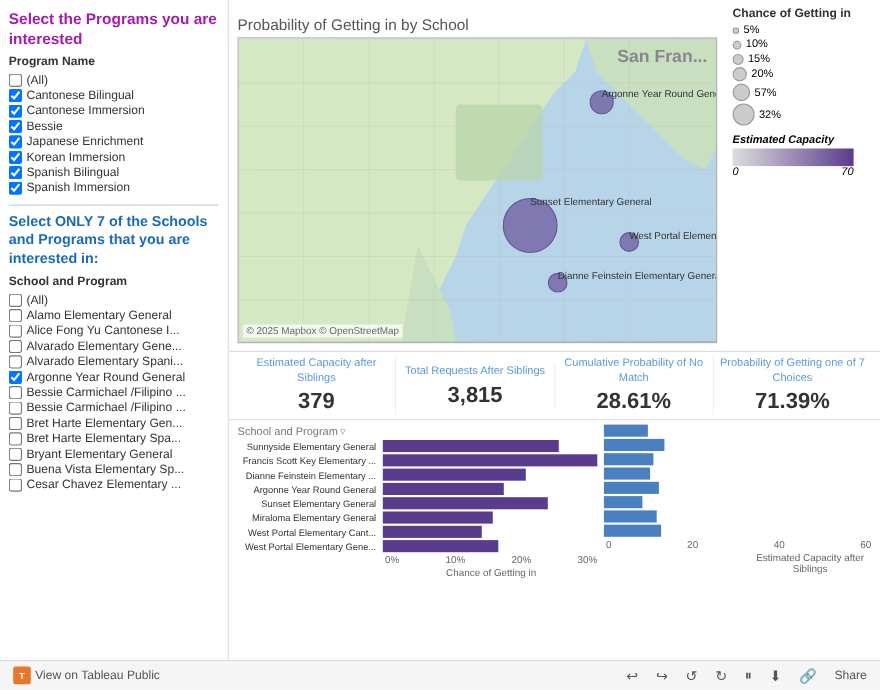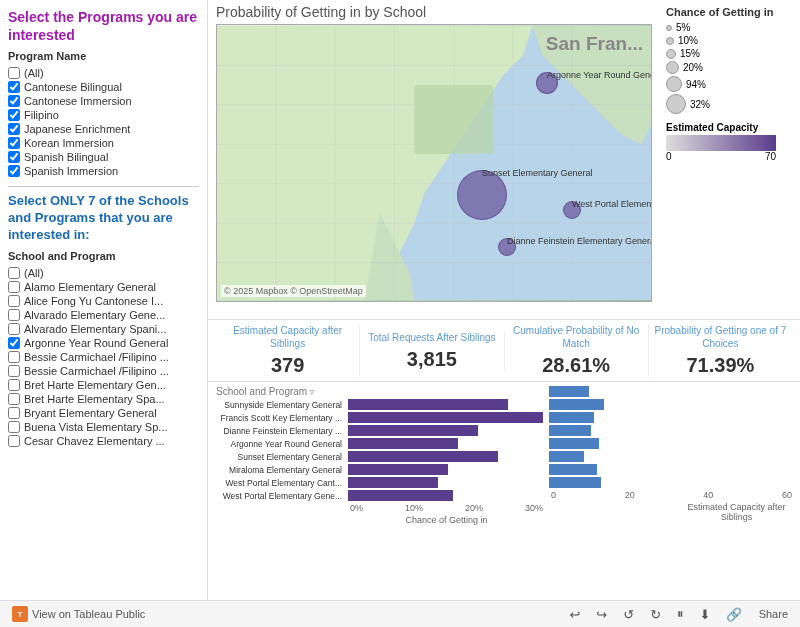--- a/index.html
+++ b/index.html
@@ -18,21 +18,21 @@
     .select-schools-text { color: #1a6bb5; font-size: 13px; font-weight: bold; line-height: 1.3; margin-bottom: 6px; }
     .school-list { overflow-y: auto; max-height: 250px; }
     
     
     .right-panel { flex: 1; display: flex; flex-direction: column; overflow: hidden; }
     
     
     .top-section { display: flex; height: 320px; border-bottom: 1px solid #ddd; }
     
     
-    .map-area { flex: 1; position: relative; }
+    .map-area { flex: 1; position: relative; margin-top: 10px; }
     .map-title { color: #555; font-size: 14px; padding: 4px 8px; font-weight: normal; }
     .map-container { 
       margin: 0 8px 4px 8px; 
       height: 278px; 
       background: linear-gradient(135deg, #e8f4e8 0%, #d4e8d4 20%, #c8dfc8 40%, #b8d4b8 60%, #a8c8a8 80%, #98bc98 100%);
       position: relative;
       border: 1px solid #aaa;
       overflow: hidden;
     }
     .map-bg {
@@ -44,21 +44,21 @@
     .map-watermark { 
       position: absolute; 
       bottom: 4px; left: 4px; 
       font-size: 9px; color: #666; 
       background: rgba(255,255,255,0.7);
       padding: 1px 3px;
     }
     .map-label-top {
       position: absolute;
       top: 8px; right: 8px;
-      font-size: 19px;
+      font-size: 16px;
       color: #888;
       font-weight: bold;
     }
     
     
     .bubble {
       position: absolute;
       border-radius: 50%;
       background: rgba(90, 60, 140, 0.6);
       border: 1px solid rgba(60, 30, 100, 0.4);
@@ -68,21 +68,21 @@
       font-size: 9px;
       color: #333;
       white-space: nowrap;
     }
     
     
     .legend-panel { width: 140px; padding: 6px; flex-shrink: 0; }
     .legend-title { font-size: 11px; font-weight: bold; color: #333; margin-bottom: 4px; }
     .legend-item { display: flex; align-items: center; gap: 4px; margin-bottom: 2px; font-size: 10px; }
     .legend-circle { border-radius: 50%; background: #ccc; border: 1px solid #999; flex-shrink: 0; }
-    .legend-bar-container { margin-top: 8px; }
+    .legend-bar-container { margin-top: 8px; font-style: italic; }
     .legend-bar-label { font-size: 10px; font-weight: bold; margin-bottom: 2px; }
     .legend-bar { height: 16px; background: linear-gradient(to right, #ddd, #5a3c8c); width: 110px; }
     .legend-bar-range { display: flex; justify-content: space-between; font-size: 10px; width: 110px; }
     
     
     .stats-row { 
       display: flex; 
       align-items: center; 
       background: #fff; 
       padding: 4px 8px;
@@ -157,21 +157,21 @@
         <div class="checkbox-item">
           <input type="checkbox" checked="" style="">
           <span>Cantonese Bilingual</span>
         </div>
         <div class="checkbox-item">
           <input type="checkbox" checked="" style="">
           <span>Cantonese Immersion</span>
         </div>
         <div class="checkbox-item">
           <input type="checkbox" checked="" style="">
-          <span>Filipino</span>
+          <span>Bessie</span>
         </div>
         <div class="checkbox-item">
           <input type="checkbox" checked="" style="">
           <span>Japanese Enrichment</span>
         </div>
         <div class="checkbox-item">
           <input type="checkbox" checked="" style="">
           <span>Korean Immersion</span>
         </div>
         <div class="checkbox-item">
@@ -303,21 +303,21 @@
             <div class="legend-item">
               <div class="legend-circle" style="width: 10px; height: 10px;"></div>
               <span>15%</span>
             </div>
             <div class="legend-item">
               <div class="legend-circle" style="width: 13px; height: 13px;"></div>
               <span>20%</span>
             </div>
             <div class="legend-item">
               <div class="legend-circle" style="width: 16px; height: 16px;"></div>
-              <span>94%</span>
+              <span>57%</span>
             </div>
             <div class="legend-item">
               <div class="legend-circle" style="width: 20px; height: 20px;"></div>
               <span>32%</span>
             </div>
           </div>
         <div class="legend-bar-container">
           <div class="legend-bar-label">Estimated Capacity</div>
           <div class="legend-bar"></div>
           <div class="legend-bar-range">

